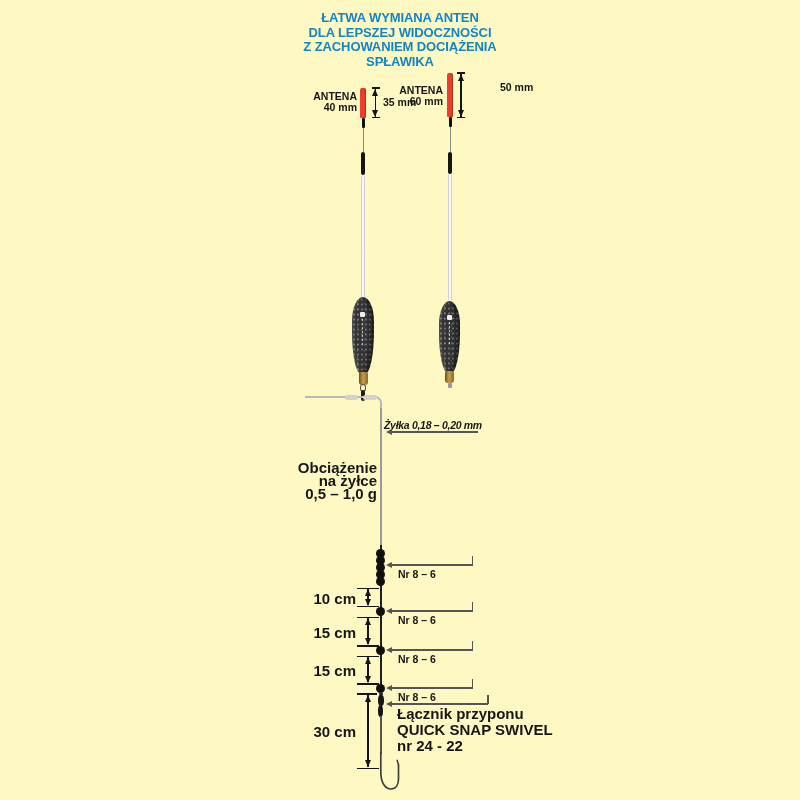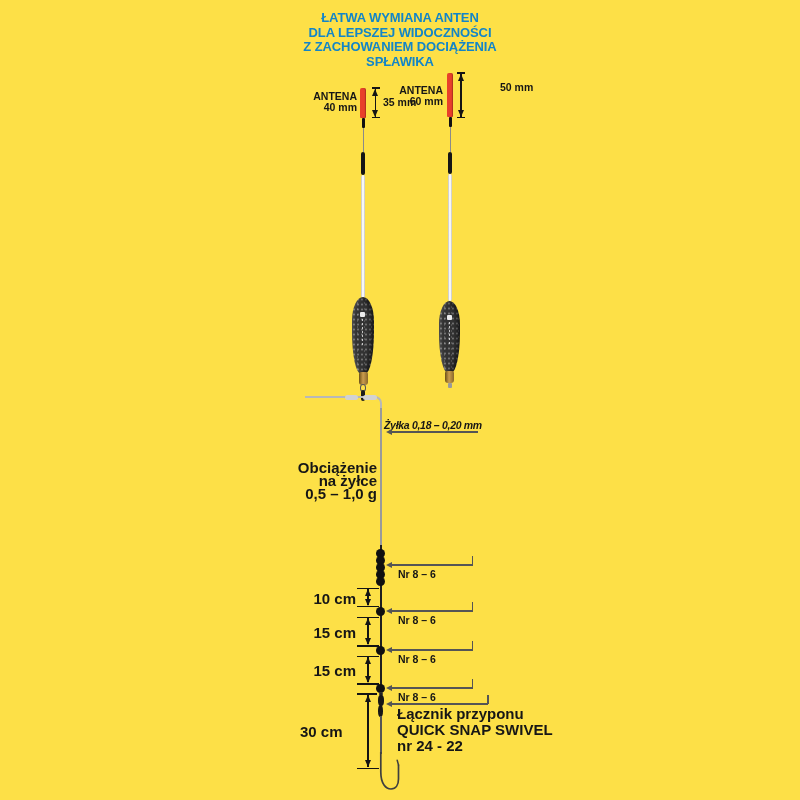--- a/index.html
+++ b/index.html
@@ -1,16 +1,16 @@
 <!DOCTYPE html>
 <html style="--title-blue: #1285c8; --antenna-red: #e8402a;"><head>
 <meta charset="utf-8">
 <style>
   html,body{margin:0;padding:0;background:#fff;}
-  .canvas{position:relative;width:800px;height:800px;background:#fde047;
+  .canvas{position:relative;width:800px;height:800px;background:#fef9c3;
           font-family:"Liberation Sans",sans-serif;overflow:hidden;}
   .abs{position:absolute;}
   .txt{font-weight:bold;color:#161616;white-space:nowrap;}
   .title{left:0;right:0;top:11px;text-align:center;color:var(--title-blue,#1285c8);
          font-weight:bold;font-size:13px;line-height:14.5px;letter-spacing:-0.1px;}
   
   .ant{background:var(--antenna-red,#e8402a);border-radius:2px 2px 1px 1px;
        box-shadow:inset -1px 0 1px rgba(0,0,0,.25);}
   
   .cap{height:1.5px;background:#141414;}
@@ -170,21 +170,21 @@
     <div>Łącznik przyponu</div>
     <div>QUICK SNAP SWIVEL</div>
     <div>nr 24 - 22</div>
   </div>
 
   <div class="abs btick" style="left:357px;top:693px;width:20px;"></div>
   <div class="abs btick" style="left:357px;top:767.5px;width:22px;"></div>
   <div class="abs vline" style="left:367.4px;top:694.5px;height:72px;width:1.4px;"></div>
   <div class="abs tri-up" style="left:364.6px;top:694.5px;"></div>
   <div class="abs tri-down" style="left:364.6px;top:760px;"></div>
-  <div class="abs txt f11" style="left:300px;top:723px;width:56px;">30 cm</div>
+  <div class="abs txt f11" style="left:300px;top:723px;width:56px;text-align:right;">30 cm</div>
 
   <div class="abs" style="left:380.4px;top:716px;width:1.4px;height:38px;background:#555;"></div>
   <svg class="abs" style="left:374px;top:752px;" width="30" height="42" viewBox="0 0 30 42">
     <path d="M6.8 0 V20 C6.8 32 12 37 17 37 C22 37 24.5 32.5 24.5 27 V13" stroke="#3f3f3f" stroke-width="1.7" fill="none" stroke-linecap="round"></path>
     <path d="M24.5 13 L23.2 8.2" stroke="#3f3f3f" stroke-width="1.5" fill="none" stroke-linecap="round"></path>
   </svg>
 
 </div>
 
 </body></html>

